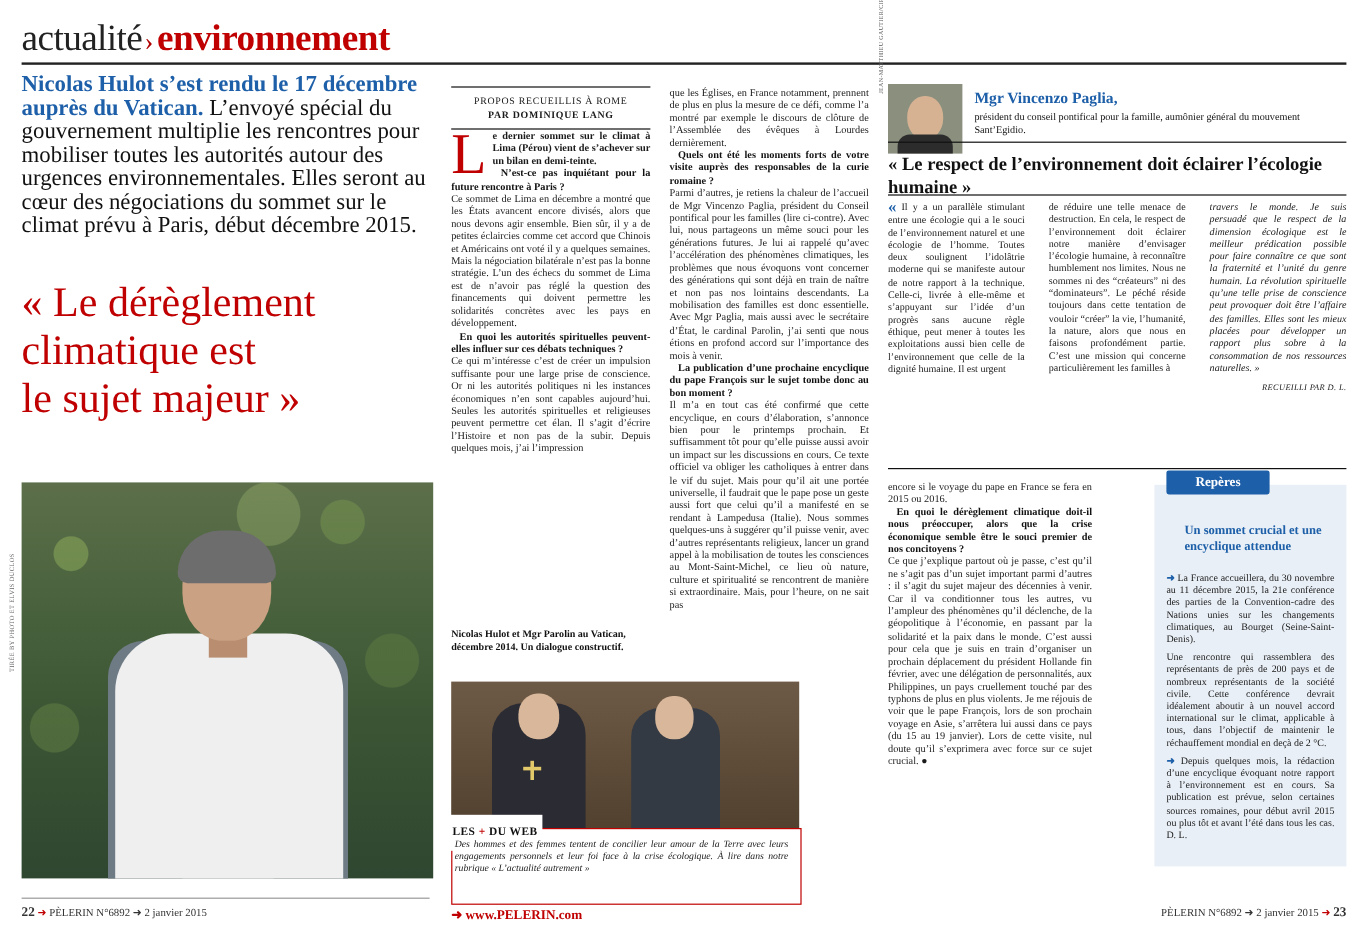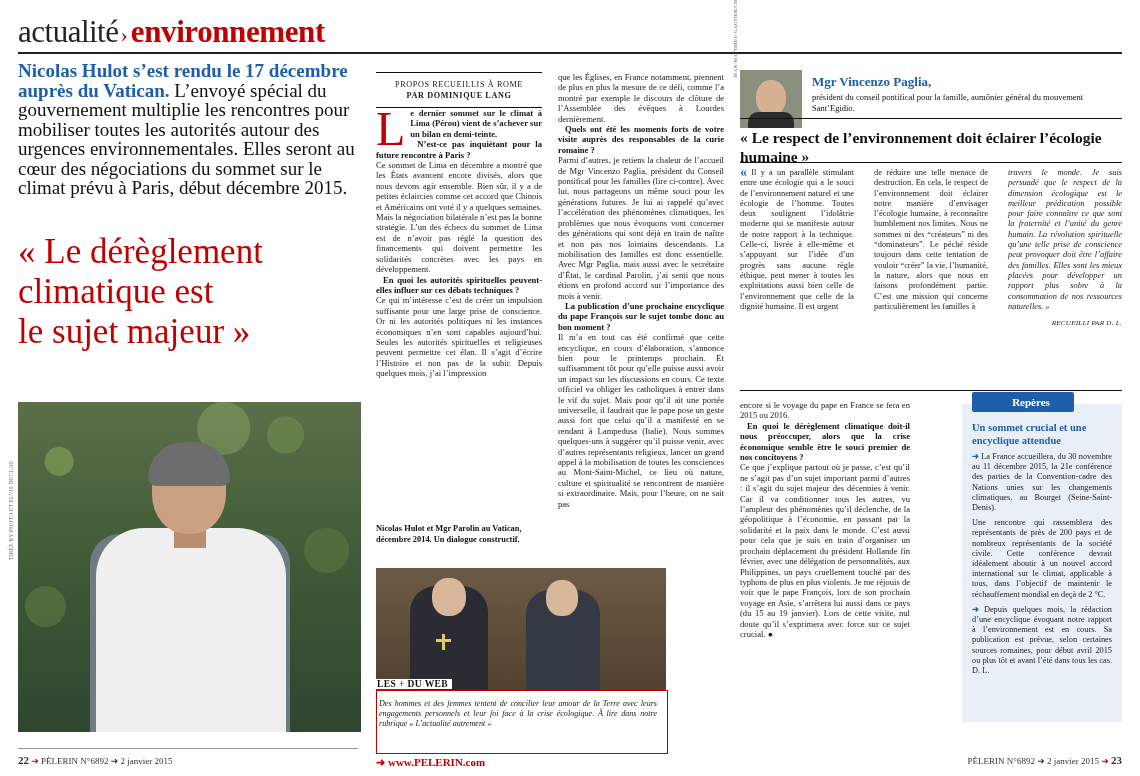--- a/index.html
+++ b/index.html
@@ -152,35 +152,35 @@
   .rule-thin{position:absolute;background:#111;}
 
   
   .reperes{
     position:absolute;left:962px;top:404px;width:160px;height:318px;
     background:#e9eff6;
   }
   .reperes .tag{
     position:absolute;left:10px;top:-12px;width:86px;height:20px;
     background:#1d5fa8;color:#fff;font-weight:bold;font-size:11px;
-    text-align:center;line-height:20px;border-radius:2px;padding-left:16px;
+    text-align:center;line-height:20px;border-radius:2px;
   }
   .reperes h4{
-    margin:0;padding:18px 2px 0 10px;color:#1d5fa8;font-size:10.5px;line-height:12.5px;font-weight:bold;
+    margin:15px;padding:18px 2px 0 10px;color:#1d5fa8;font-size:10.5px;line-height:12.5px;font-weight:bold;
   }
   .reperes p{margin:5px 10px 0 10px;font-size:8.3px;line-height:10.2px;text-align:justify;}
   .reperes .bullet{color:#1d5fa8;font-weight:bold;}
 
   
   .webbox{
     position:absolute;left:376px;top:690px;width:290px;height:62px;
     border:1.4px solid #c00000;
   }
   .webbox .lbl{
-    position:absolute;left:-4px;top:-12px;background:#fff;padding:0 4px;
+    position:absolute;left:-4px;top:-12px;background:#fff;padding:10px 4px;
     font-weight:bold;font-size:9.5px;color:#111;letter-spacing:.4px;
   }
   .webbox .plus{color:#c00000;font-weight:bold;}
   .webbox .txt{
     position:absolute;left:2px;top:8px;width:278px;
     font-size:8.1px;line-height:10px;font-style:italic;text-align:justify;
   }
   .webline{
     position:absolute;left:376px;top:756px;width:290px;
     font-size:11px;font-weight:bold;color:#c00000;

